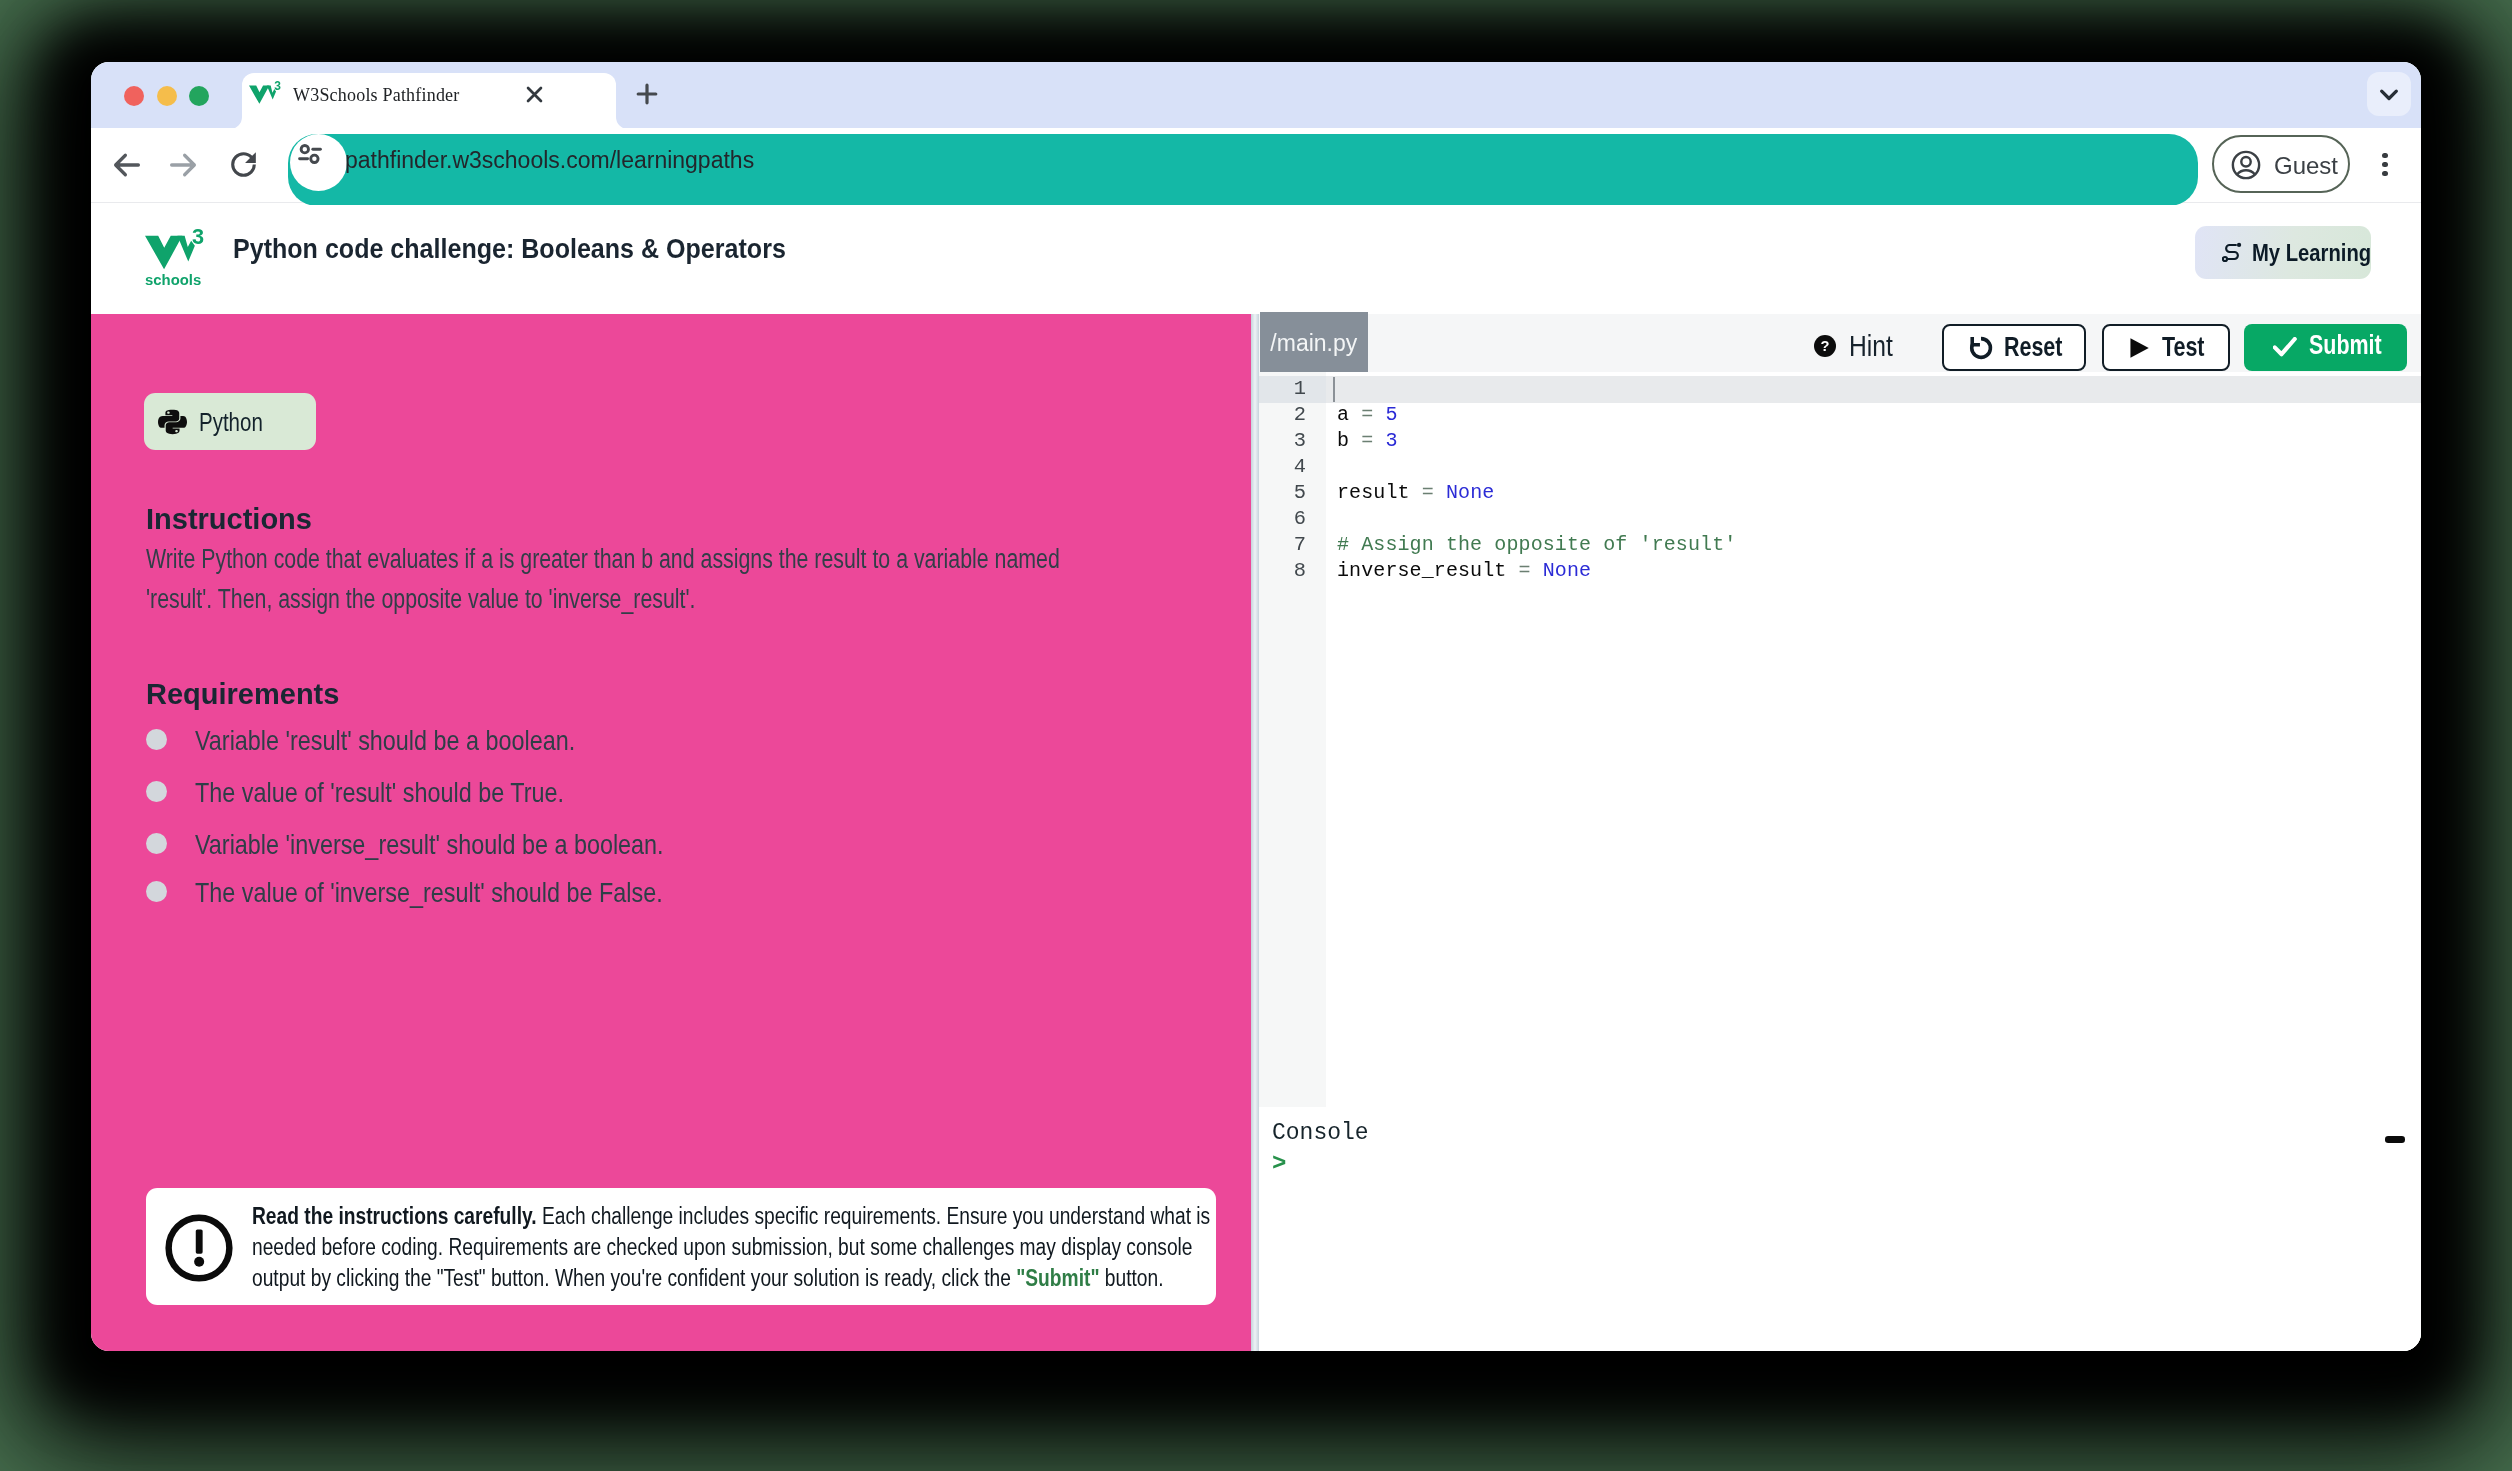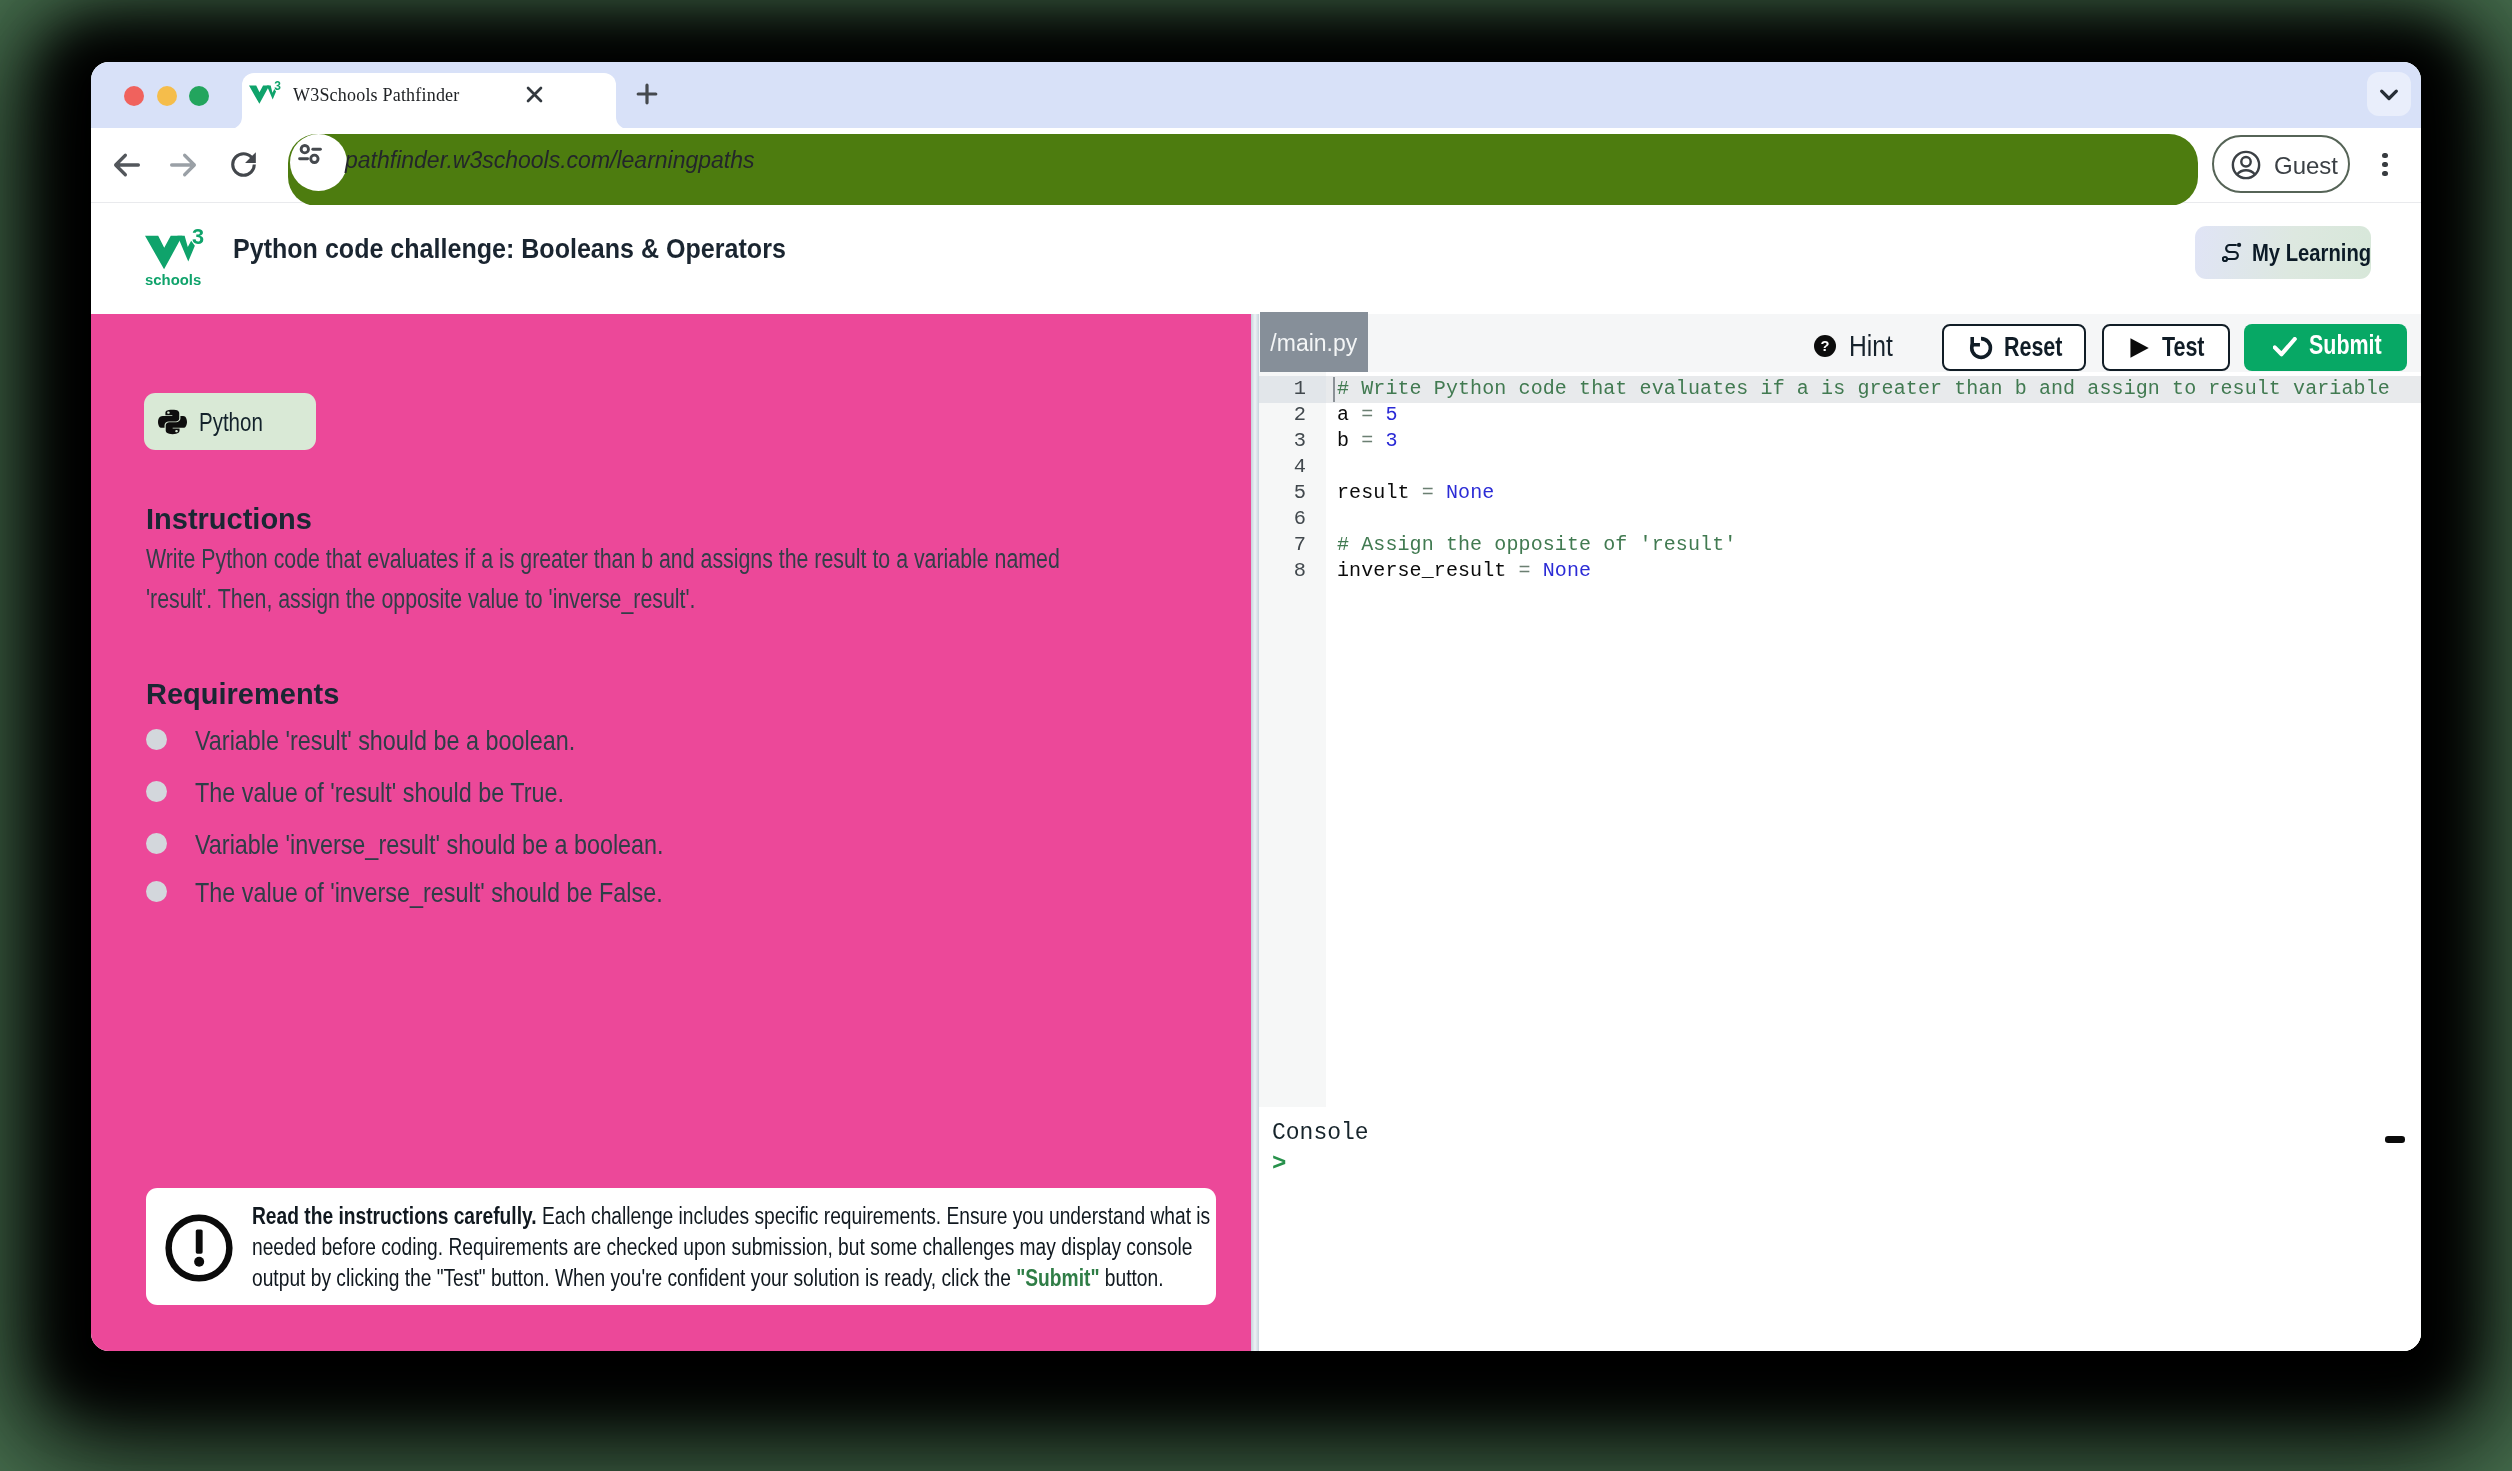--- a/index.html
+++ b/index.html
@@ -22,21 +22,21 @@
   .curve { position:absolute; bottom:0; width:12px; height:12px; }
   .tab .favicon { position:absolute; left:6.5px; top:9.7px; }
   .tab .ttl { position:absolute; left:51px; top:12px; font-size:18px; color:#202326; letter-spacing:0.2px;font-family:Liberation Serif, serif; }
   .tab .x { position:absolute; left:278px; top:7.3px; width:29px; height:29px; }
   .tab .x svg { width:29px; height:29px; }
   .newtab { position:absolute; left:540px; top:16px; width:32px; height:32px; }
   .chevbox { position:absolute; left:2276px; top:9.7px; width:44px; height:44px; background:#e9eefb; border-radius:12px; }
   
   .urlbar { position:absolute; left:0; top:66px; width:100%; height:75px; background:#fff; border-bottom:1.6px solid #e9eaed; }
   .nav { position:absolute; top:0; height:74px; }
-  .pill { position:absolute; left:197px; top:5.7px; width:1910px; height:72px; background:#4d7c0f; border-radius:29px;font-style:italic; }
+  .pill { position:absolute; left:197px; top:5.7px; width:1910px; height:72px; background:#14b8a6; border-radius:29px; }
   .pill .site { position:absolute; left:1.6px; top:0.8px; width:57px; height:57px; border-radius:50%; background:#fff; }
   .pill .url { position:absolute; left:57px; top:13.8px; font-size:23px; color:#23262b; letter-spacing:0px; }
   .guest { position:absolute; left:2121px; top:7.3px; width:138px; height:58px; border:2px solid #566457; border-radius:29px;text-align:center; }
   .guest .gtxt { position:absolute; left:60px; top:14.6px; font-size:24px; color:#3b4045; }
   .dots3 { position:absolute; left:2291px; top:24px; width:6.5px; height:40px; }
   .dots3 i { position:absolute; left:0; width:5.7px; height:5.7px; border-radius:50%; background:#383c40; }
   
   .pagehead { position:absolute; left:0; top:143px; width:100%; height:108px; background:#fff; }
   .logo { position:absolute; left:54px; top:23.5px; width:74px; height:70px; }
   .pagehead h1 { position:absolute; left:142px; top:27.5px; font-size:28px; font-weight:700; color:#1a2530; }
@@ -265,21 +265,21 @@
           </svg>
           <span class="blab" style="left:65px;top:5.7px;">Submit</span>
         </div>
       </div>
       <div class="codearea">
         <div class="gutter"></div>
         <div class="row1hlg"></div>
         <div class="row1hl"></div>
         <div class="lnums">1<br>2<br>3<br>4<br>5<br>6<br>7<br>8</div>
         <div class="cursor"></div>
-        <div class="code"><span class="cm"># Write Python code that evaluates if a is greater than b and assign to result variable</span>
+        <div class="code">
 a <span class="op">=</span> <span class="nm">5</span>
 b <span class="op">=</span> <span class="nm">3</span>
 
 result <span class="op">=</span> <span class="nm">None</span>
 
 <span class="cm"># Assign the opposite of 'result'</span>
 inverse_result <span class="op">=</span> <span class="nm">None</span></div>
       </div>
       <div class="console">
         <div class="clabel">Console</div>

